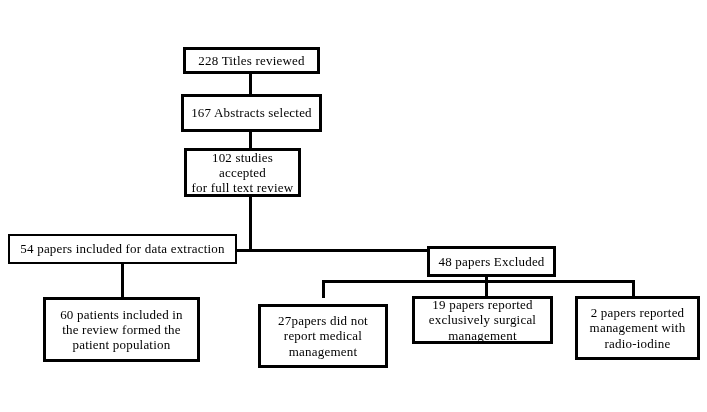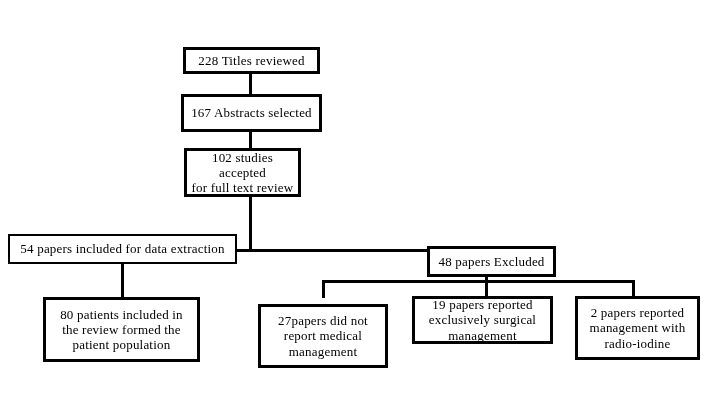--- a/index.html
+++ b/index.html
@@ -87,21 +87,21 @@
 
   <div class="node thin" style="left:8px; top:234px; width:229px; height:30px;">
     <span class="node-label">54 papers included for data extraction</span>
   </div>
 
   <div class="node" style="left:427px; top:246px; width:129px; height:31px;">
     <span class="node-label">48 papers  Excluded</span>
   </div>
 
   <div class="node" style="left:43px; top:297px; width:157px; height:65px;">
-    <span class="node-label">80 patients  included in
+    <span class="node-label">60 patients  included in
 the review  formed the
 patient population</span>
   </div>
 
   <div class="node" style="left:258px; top:296px; width:130px; height:64px;margin-top:8px;">
     <span class="node-label">27papers  did not
 report medical
 management</span>
   </div>
 

